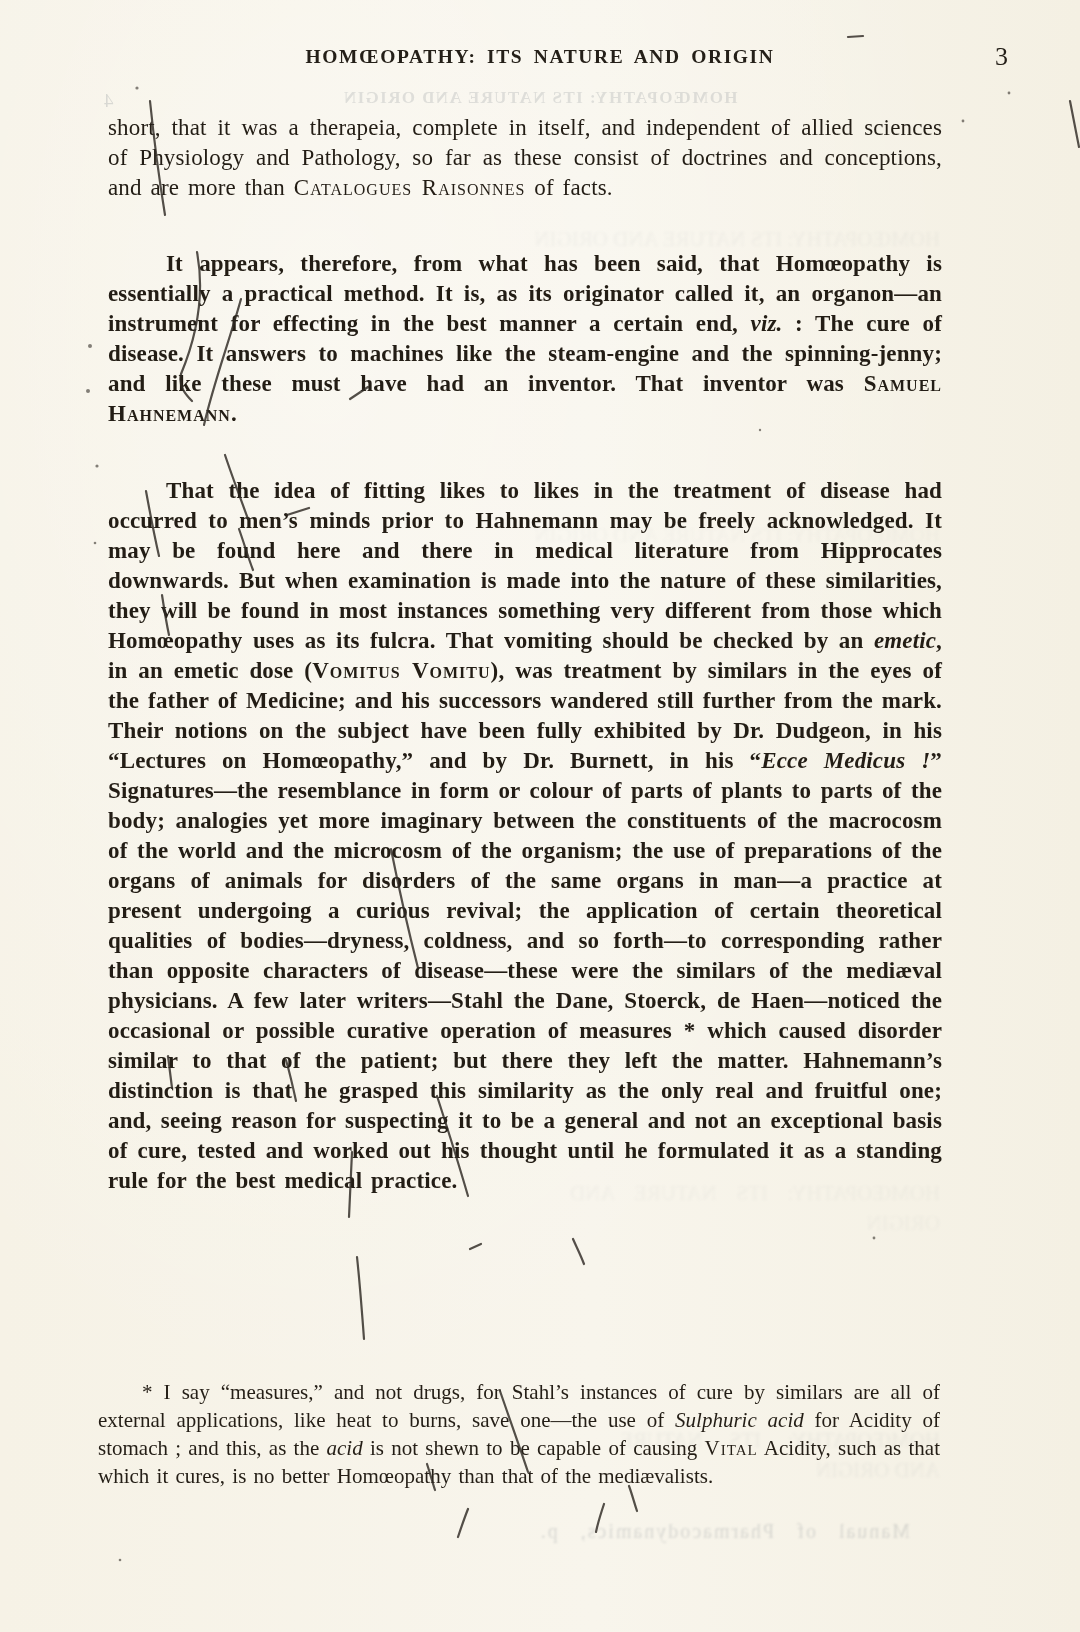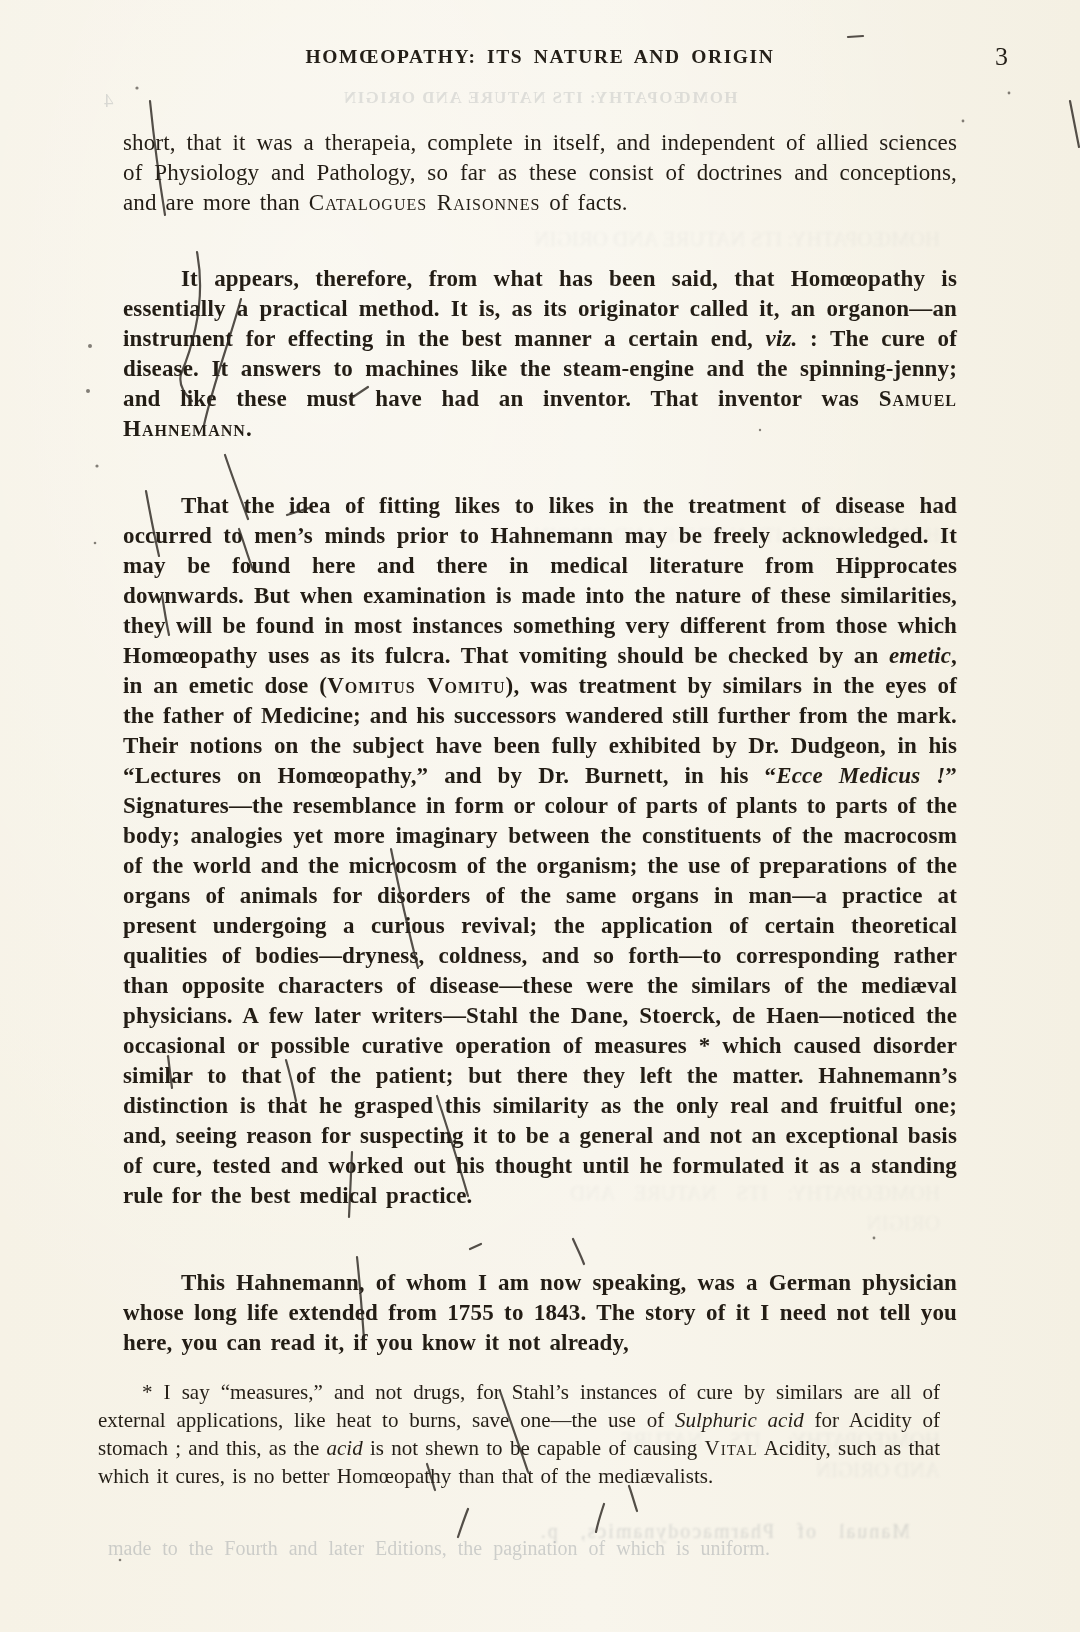--- a/index.html
+++ b/index.html
@@ -22,21 +22,21 @@
     word-spacing:4px;
     color:#241f18;
   }
   .page-number{
     position:absolute; top:42px; left:995px;
     font-size:26px; color:#241f18;
   }
   
   .para{
     position:absolute; left:107px; width:834px;
-    margin:16px;
+    margin:1px;
     font-size:23px; line-height:30px;
     text-align:justify; text-align-last:left;
     word-spacing:3px; letter-spacing:.15px;
     color:#231d15;
   }
   .p1{top:112px;}
   .p2{top:248px;}
   .p3{top:475px;}
   .p4{top:1252px;}
   .indent{text-indent:58px;font-weight:bold;}
@@ -94,29 +94,27 @@
 
 <div class="page">
 
   <div class="ghost ghost-top-num mirror">4</div>
   <div class="ghost ghost-top-title mirror">HOMŒOPATHY: ITS NATURE AND ORIGIN</div>
   <div class="ghost smudge smudge-a mirror">HOMŒOPATHY: ITS NATURE AND ORIGIN</div>
   <div class="ghost smudge smudge-b mirror">HOMŒOPATHY: ITS NATURE AND ORIGIN</div>
   <div class="ghost smudge smudge-c mirror">HOMŒOPATHY: ITS NATURE AND ORIGIN</div>
   <div class="ghost smudge smudge-d mirror">HOMŒOPATHY: ITS NATURE AND ORIGIN</div>
   <div class="ghost ghost-bottom-1 mirror">Manual of Pharmacodynamics, p.</div>
-  <div class="ghost ghost-bottom-2">made to the Fourth and later Editions, the pagination of which is uniform.</div>
 
   <div class="header-title">HOMŒOPATHY: ITS NATURE AND ORIGIN</div>
   <div class="page-number">3</div>
 
   <p class="para p1"><span>short, that it was a therapeia, complete in itself, and independent of allied sciences of Physiology and Pathology, so far as these consist of doctrines and conceptions, and are more than </span><span class="sc">Catalogues Raisonnes</span><span> of facts.</span></p>
   <p class="para p2 indent"><span>It appears, therefore, from what has been said, that Homœopathy is essentially a practical method. It is, as its originator called it, an organon—an instrument for effecting in the best manner a certain end, </span><span class="i">viz.</span><span> : The cure of disease. It answers to machines like the steam-engine and the spinning-jenny; and like these must have had an inventor. That inventor was </span><span class="sc">Samuel Hahnemann</span><span>.</span></p>
   <p class="para p3 indent"><span>That the idea of fitting likes to likes in the treatment of disease had occurred to men’s minds prior to Hahnemann may be freely acknowledged. It may be found here and there in medical literature from Hipprocates downwards. But when examination is made into the nature of these similarities, they will be found in most instances something very different from those which Homœopathy uses as its fulcra. That vomiting should be checked by an </span><span class="i">emetic</span><span>, in an emetic dose (</span><span class="sc">Vomitus Vomitu</span><span>), was treatment by similars in the eyes of the father of Medicine; and his successors wandered still further from the mark. Their notions on the subject have been fully exhibited by Dr. Dudgeon, in his “Lectures on Homœopathy,” and by Dr. Burnett, in his “</span><span class="i">Ecce Medicus !</span><span>” Signatures—the resemblance in form or colour of parts of plants to parts of the body; analogies yet more imaginary between the constituents of the macrocosm of the world and the microcosm of the organism; the use of preparations of the organs of animals for disorders of the same organs in man—a practice at present undergoing a curious revival; the application of certain theoretical qualities of bodies—dryness, coldness, and so forth—to corresponding rather than opposite characters of disease—these were the similars of the mediæval physicians. A few later writers—Stahl the Dane, Stoerck, de Haen—noticed the occasional or possible curative operation of measures * which caused disorder similar to that of the patient; but there they left the matter. Hahnemann’s distinction is that he grasped this similarity as the only real and fruitful one; and, seeing reason for suspecting it to be a general and not an exceptional basis of cure, tested and worked out his thought until he formulated it as a standing rule for the best medical practice.</span></p>
-  <p class="para p4 indent"><span>This Hahnemann, of whom I am now speaking, was a German physician whose long life extended from 1755 to 1843. The story of it I need not tell you here, you can read it, if you know it not already,</span></p>
 
   <div class="footnote"><span>* I say “measures,” and not drugs, for Stahl’s instances of cure by similars are all of external applications, like heat to burns, save one—the use of </span><span class="i">Sulphuric acid</span><span> for Acidity of stomach ; and this, as the </span><span class="i">acid</span><span> is not shewn to be capable of causing </span><span class="sc">Vital</span><span> Acidity, such as that which it cures, is no better Homœopathy than that of the mediævalists.</span></div>
 
   <svg class="pen-marks" width="1080" height="1632" viewBox="0 0 1080 1632">
     <g stroke="#2f2a24" stroke-width="2.2" stroke-linecap="round" fill="none" opacity="0.82">
       <path d="M150,101 C154,140 159,178 165,215"></path>
       <path d="M197,252 C206,300 193,345 181,374 C178,386 186,395 192,401"></path>
       <path d="M241,299 C229,342 213,385 204,425"></path>
       <path d="M368,387 L350,399"></path>
       <path d="M225,455 C232,476 240,497 248,519"></path>

